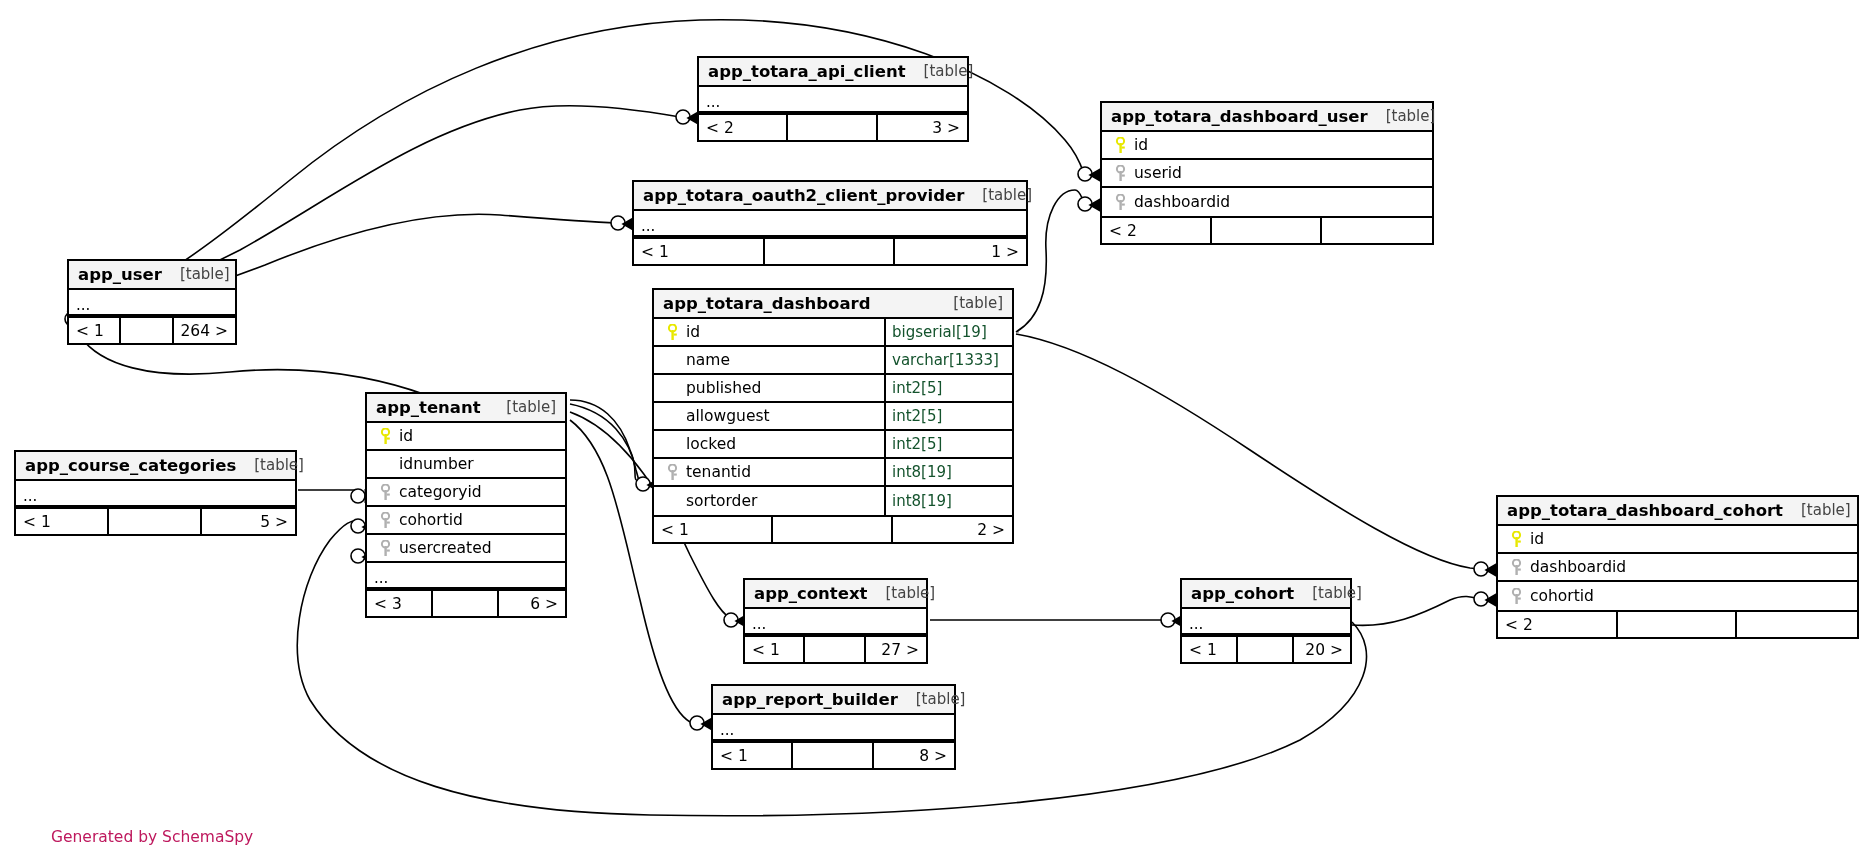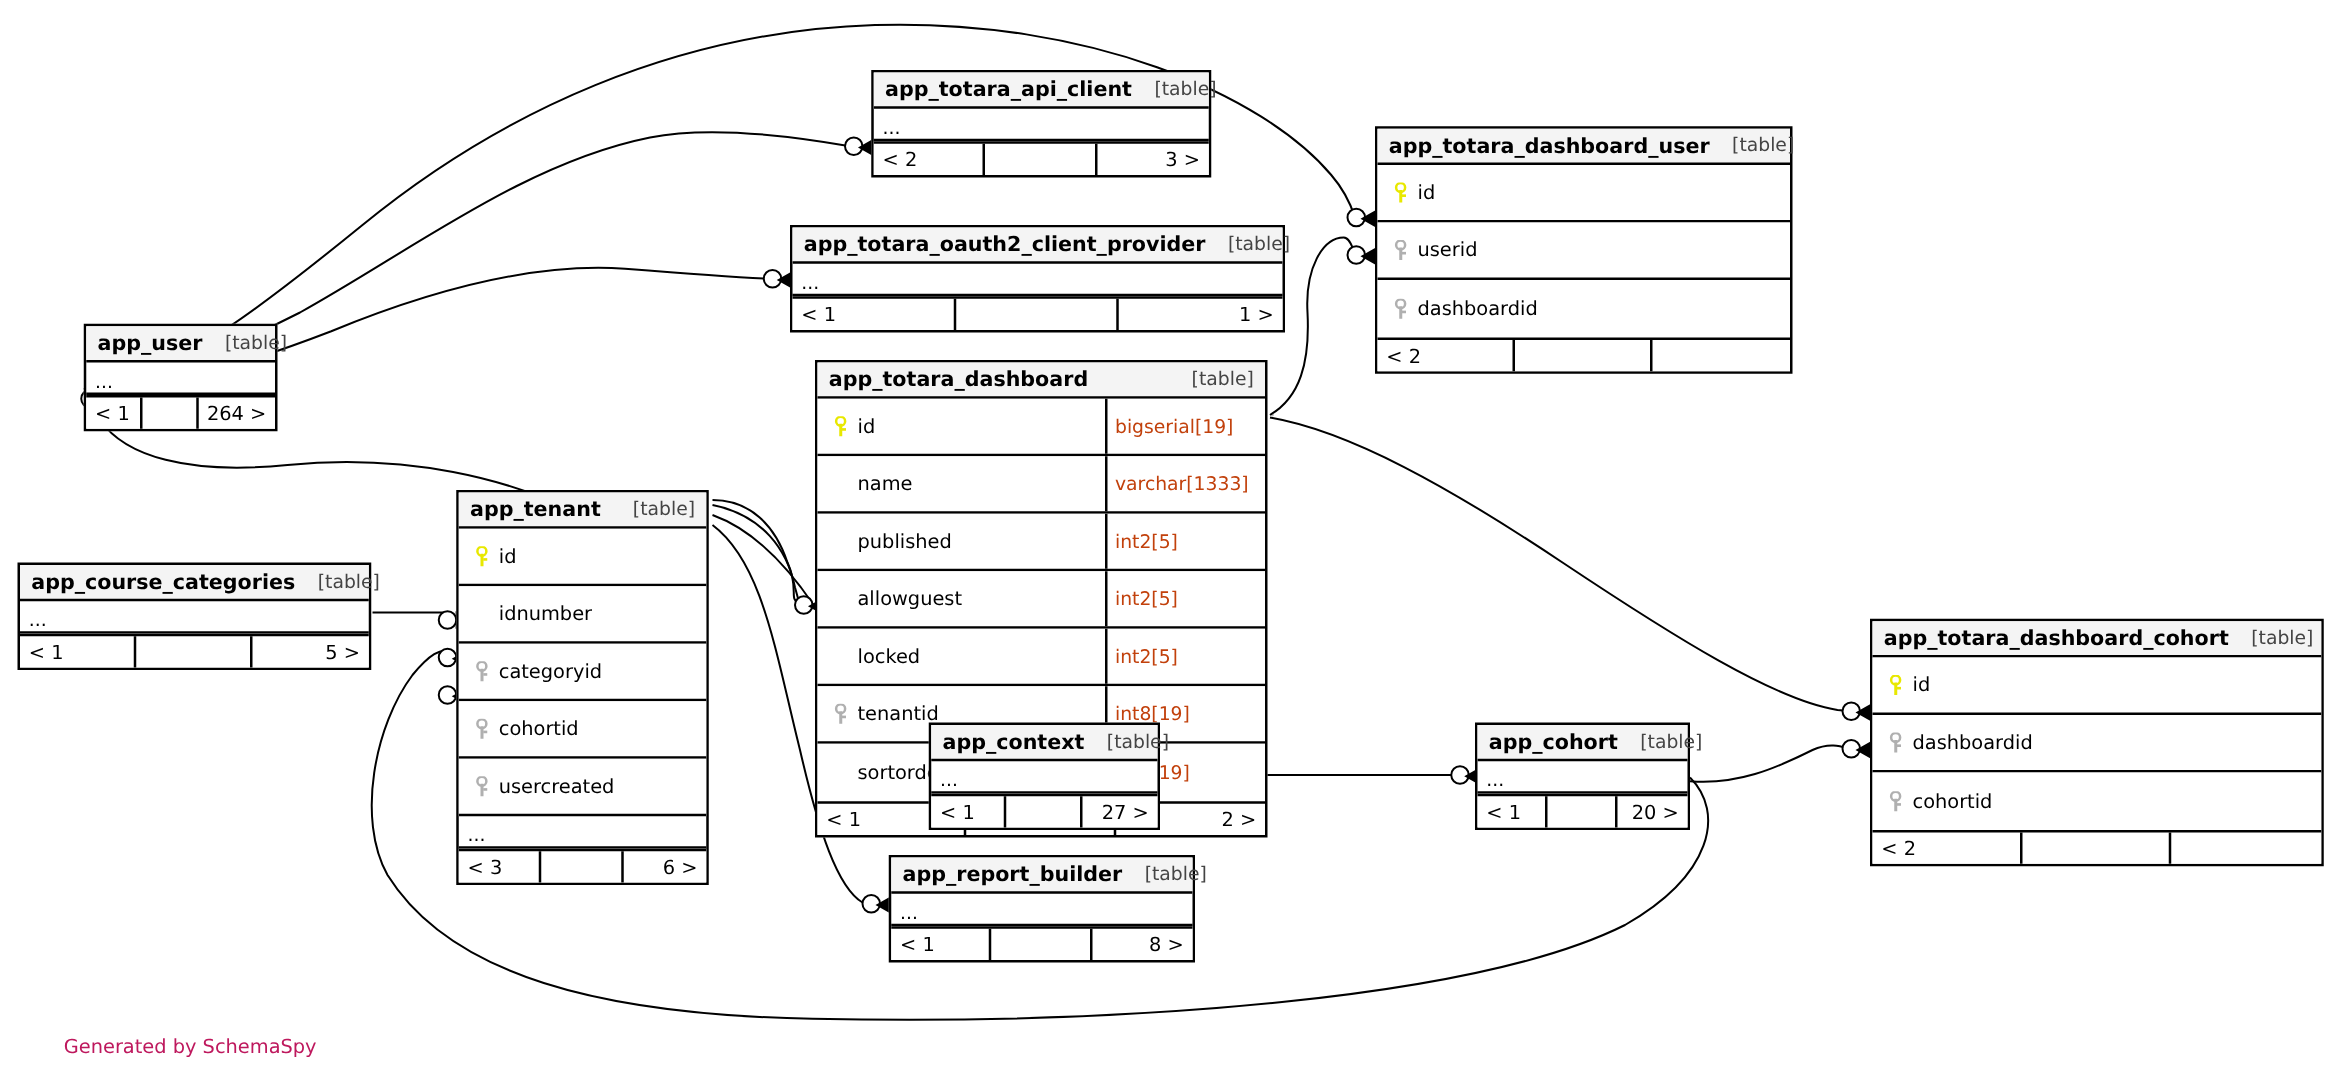--- a/index.html
+++ b/index.html
@@ -49,21 +49,21 @@
     font-size: 15px;
     color: #444444;
     white-space: nowrap;
     padding-left: 18px;
     text-align: right;
   }
   .rows { display: block; }
   .row {
     display: flex;
     align-items: center;
-    height: 46px;
+    height: 28px;
     border-bottom: 2px solid #000000;
     box-sizing: border-box;
     background: #ffffff;
   }
   .row:last-child { border-bottom: none; }
   .row-col {
     display: flex;
     align-items: center;
     flex: 1 1 auto;
     padding-left: 8px;
@@ -72,21 +72,21 @@
     height: 100%;
   }
   .row-type {
     flex: 0 0 auto;
     border-left: 2px solid #000000;
     padding: 0 8px 0 6px;
     display: flex;
     align-items: center;
     height: 100%;
     font-size: 15px;
-    color: #c2410c;
+    color: #14532d;
     white-space: nowrap;
     box-sizing: border-box;
   }
   .col-name {
     font-size: 15.5px;
     color: #000000;
     white-space: nowrap;
   }
   .ellipsis-row {
     display: flex;
@@ -215,21 +215,21 @@
       <circle cx="1481" cy="569" r="7" fill="#ffffff"></circle>
       <path d="M 1500 562 L 1486 570 L 1500 578" fill="#000000"></path>
       <circle cx="1481" cy="599" r="7" fill="#ffffff"></circle>
       <path d="M 1500 592 L 1486 600 L 1500 608" fill="#000000"></path>
 
       <circle cx="1018" cy="332" r="0.1"></circle>
     </g>
   </svg>
 
   <div id="tables-layer">
-      <div class="tbl" style="left: 67px; top: 259px; width: 155px;">
+      <div class="tbl" style="left: 67px; top: 259px; width: 170px;">
         <div class="tbl-head">
           <span class="tbl-name">app_user</span>
           <span class="tbl-tag">[table]</span>
         </div>
         <div class="rows">
           <div class="ellipsis-row">
             <span class="col-name">...</span>
           </div>
         </div>
         <div class="foot">

